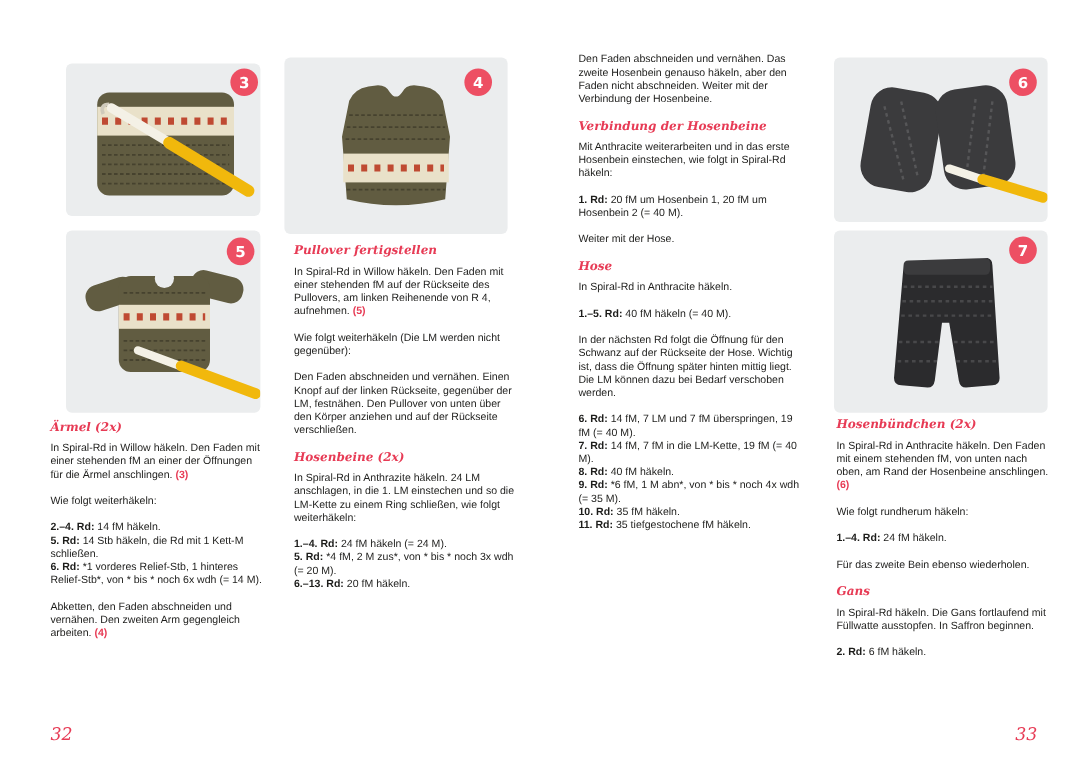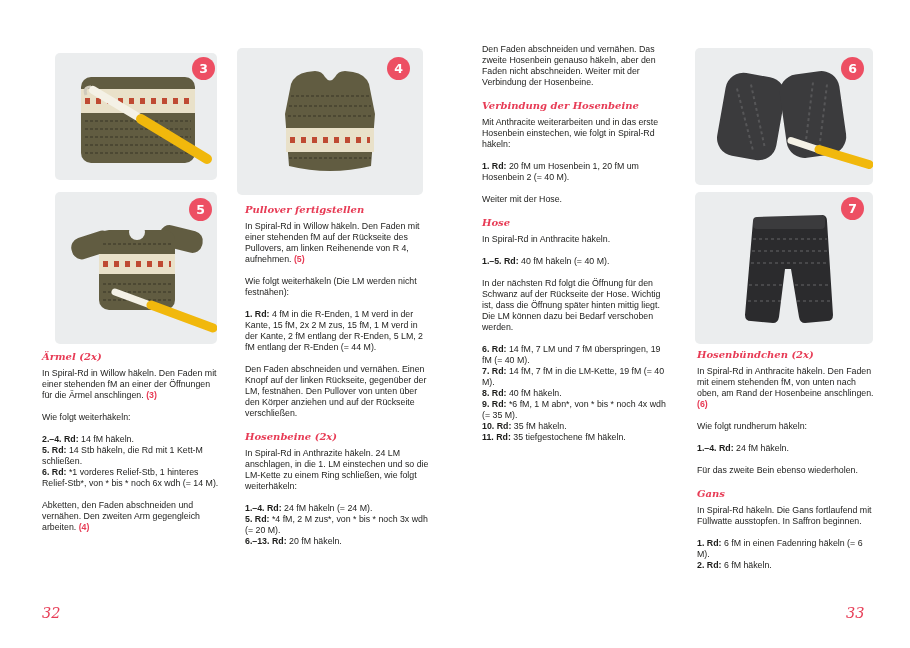--- a/index.html
+++ b/index.html
@@ -115,24 +115,21 @@
           <p class="step"><span class="b">2.–4. Rd:</span><span> 14 fM häkeln.</span></p>
           <p class="step"><span class="b">5. Rd:</span><span> 14 Stb häkeln, die Rd mit 1 Kett-M schließen.</span></p>
           <p class="step"><span class="b">6. Rd:</span><span> *1 vorderes Relief-Stb, 1 hinteres Relief-Stb*, von * bis * noch 6x wdh (= 14 M).</span></p>
         </div>
       <p class="para"><span>Abketten, den Faden abschneiden und vernähen. Den zweiten Arm gegengleich arbeiten. </span><span class="r">(4)</span></p>
     </div>
 
     <div class="col" style="left:245px;top:203px;width:187px">
       <h3 class="h">Pullover fertigstellen</h3>
       <p class="para"><span>In Spiral-Rd in Willow häkeln. Den Faden mit einer stehenden fM auf der Rückseite des Pullovers, am linken Reihenende von R 4, aufnehmen. </span><span class="r">(5)</span></p>
-      <p class="para">Wie folgt weiterhäkeln (Die LM werden nicht festnähen):</p>
-      <div class="steps para">
-          <p class="step"><span class="b">1. Rd:</span><span> 4 fM in die R-Enden, 1 M verd in der Kante, 15 fM, 2x 2 M zus, 15 fM, 1 M verd in der Kante, 2 fM entlang der R-Enden, 5 LM, 2 fM entlang der R-Enden (= 44 M).</span></p>
-        </div>
+      <p class="para">Wie folgt weiterhäkeln (Die LM werden nicht gegenüber):</p>
       <p class="para">Den Faden abschneiden und vernähen. Einen Knopf auf der linken Rückseite, gegenüber der LM, festnähen. Den Pullover von unten über den Körper anziehen und auf der Rückseite verschließen.</p>
       <h3 class="h">Hosenbeine (2x)</h3>
       <p class="para">In Spiral-Rd in Anthrazite häkeln. 24 LM anschlagen, in die 1. LM einstechen und so die LM-Kette zu einem Ring schließen, wie folgt weiterhäkeln:</p>
       <div class="steps para">
           <p class="step"><span class="b">1.–4. Rd:</span><span> 24 fM häkeln (= 24 M).</span></p>
           <p class="step"><span class="b">5. Rd:</span><span> *4 fM, 2 M zus*, von * bis * noch 3x wdh (= 20 M).</span></p>
           <p class="step"><span class="b">6.–13. Rd:</span><span> 20 fM häkeln.</span></p>
         </div>
     </div>
 
@@ -206,21 +203,20 @@
       <h3 class="h">Hosenbündchen (2x)</h3>
       <p class="para"><span>In Spiral-Rd in Anthracite häkeln. Den Faden mit einem stehenden fM, von unten nach oben, am Rand der Hosenbeine anschlingen. </span><span class="r">(6)</span></p>
       <p class="para">Wie folgt rundherum häkeln:</p>
       <div class="steps para">
           <p class="step"><span class="b">1.–4. Rd:</span><span> 24 fM häkeln.</span></p>
         </div>
       <p class="para">Für das zweite Bein ebenso wiederholen.</p>
       <h3 class="h">Gans</h3>
       <p class="para">In Spiral-Rd häkeln. Die Gans fortlaufend mit Füllwatte ausstopfen. In Saffron beginnen.</p>
       <div class="steps para">
-          <p class="step"><span class="b">1. Rd:</span><span> 6 fM in einen Fadenring häkeln (= 6 M).</span></p>
           <p class="step"><span class="b">2. Rd:</span><span> 6 fM häkeln.</span></p>
         </div>
     </div>
 
     <div class="pagenum" style="left:846px;top:605px">33</div>
   </section>
 
 </div>
 
 </body></html>

